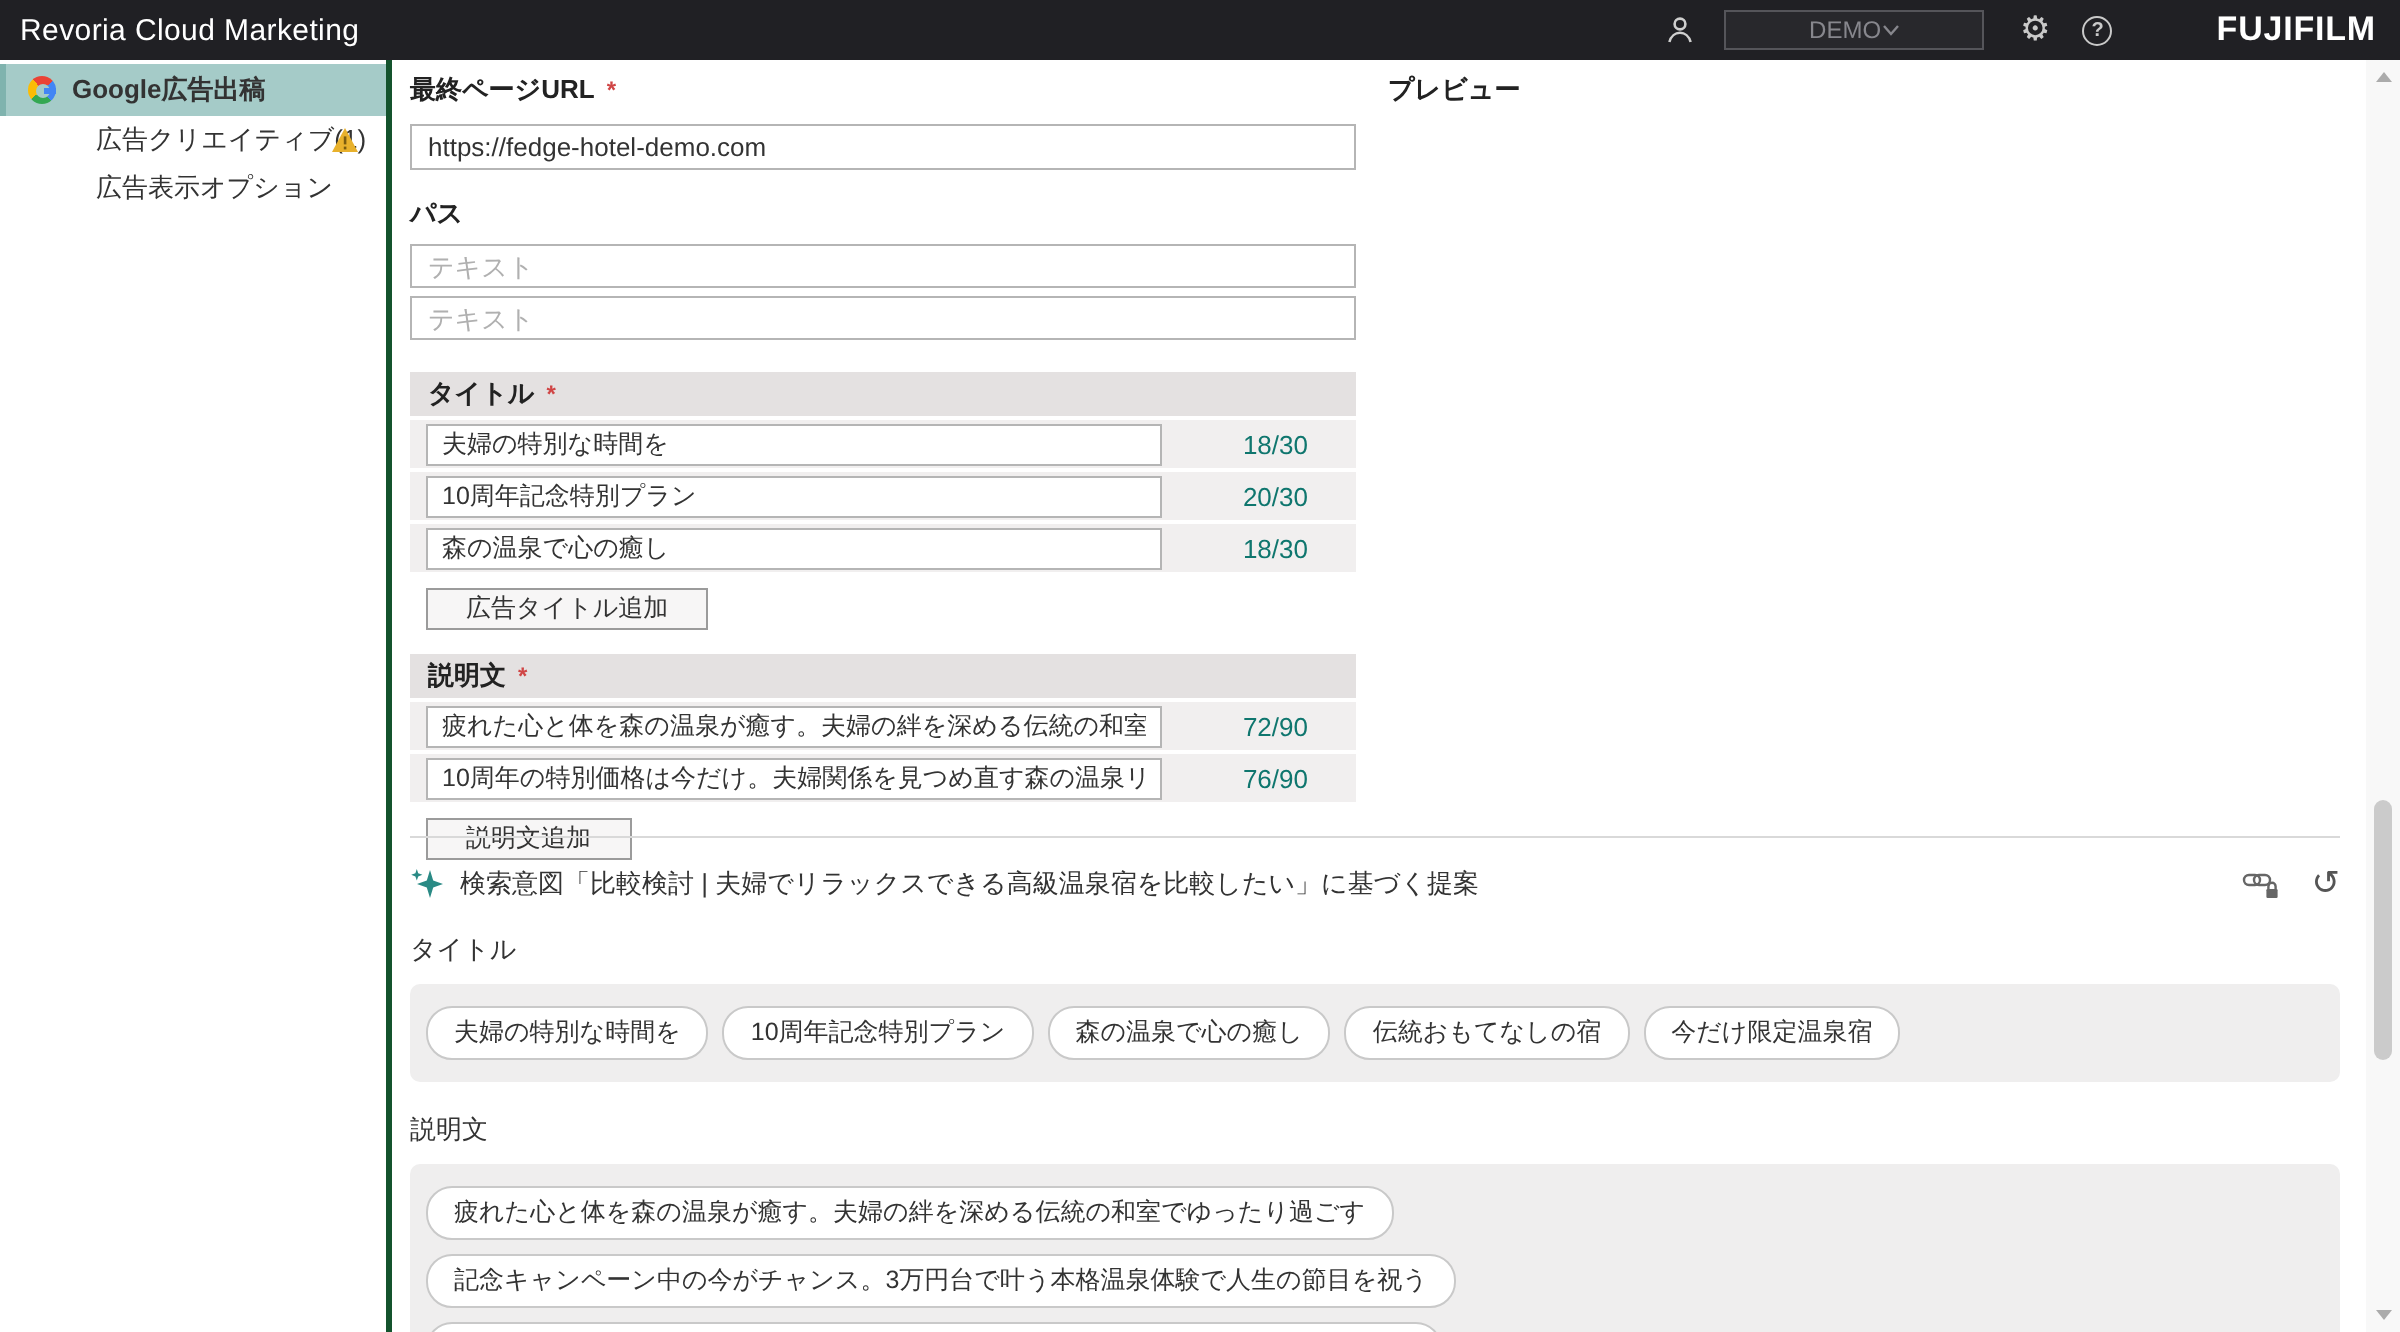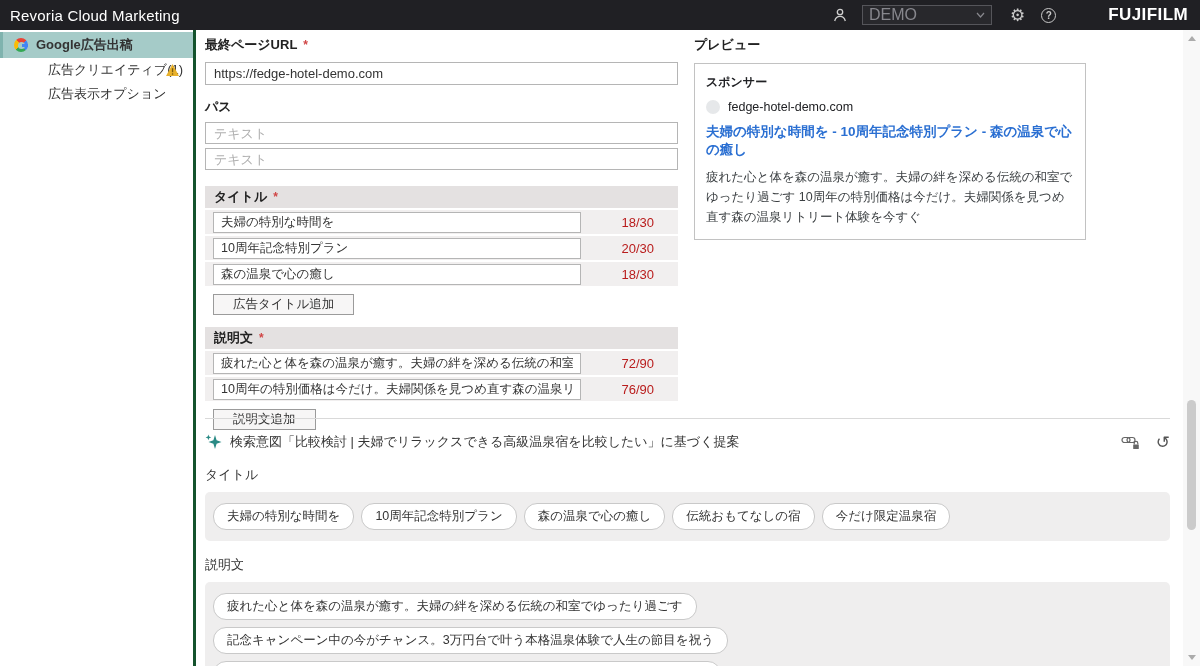--- a/index.html
+++ b/index.html
@@ -15,22 +15,22 @@
   
   .topbar {
     position:absolute; top:0; left:0; width:1200px; height:30px;
     background:#202024; display:flex; align-items:center;
   }
   .app-title { font-size:15px; color:#fff; font-weight:500; margin-left:10px; letter-spacing:.2px; }
   .topbar-spacer { flex:1; }
   .person-icon { margin-right:14px; display:flex; }
   .account-select {
     width:130px; height:20px; background:#28282c; border:1px solid #55555a;
-    color:#87878d; font-size:16px; display:flex; align-items:center;
-    justify-content:space-between; padding:4px 6px; margin-right:18px; cursor:pointer;
+    color:#87878d; font-size:12px; display:flex; align-items:center;
+    justify-content:center; padding:4px 6px; margin-right:18px; cursor:pointer;
   }
   .gear-icon { color:#c9c9c9; font-size:17px; line-height:1; margin-right:16px; cursor:pointer;
     font-family:"DejaVu Sans", sans-serif; }
   .help-icon {
     width:15px; height:15px; border:1.5px solid #c9c9c9; border-radius:50%;
     color:#c9c9c9; font-size:10px; font-weight:bold; display:flex; align-items:center;
     justify-content:center; margin-right:52px; cursor:pointer;
   }
   .brand-logo { color:#fff; font-weight:800; font-size:17px; letter-spacing:.4px; margin-right:12px; }
 
@@ -91,21 +91,21 @@
     font-weight:bold; font-size:13px; color:#222;
   }
   .section-row {
     height:26px; display:flex; align-items:center; padding:0 8px;
     border-top:2px solid #fff; background:#f1efef;
   }
   .section-row input {
     width:368px; height:21px; border:1px solid #b5b5b5; font-size:12.5px; padding:0 7px;
     color:#333; background:#fff; font-family:inherit;
   }
-  .row-count { margin-left:auto; font-size:13px; color:#b91c1c; padding-right:16px; }
+  .row-count { margin-left:auto; font-size:13px; color:#0f766e; padding-right:16px; }
 
   .add-btn {
     margin:8px 0 0 8px; height:21px; padding:0 19px; background:#f7f6f6;
     border:1px solid #9b9b9b; font-size:12.5px; color:#333; cursor:pointer; font-family:inherit;
   }
 
   
   .preview-col { position:absolute; left:694px; top:30px; width:392px; }
   .preview-label { font-size:13px; font-weight:bold; color:#222; margin:6px 0 9px; }
   .preview-box { border:1px solid #c2c2c2; padding:10px 11px 12px; background:#fff; }
@@ -232,29 +232,20 @@
     <div class="section-row">
       <input type="text" value="10周年の特別価格は今だけ。夫婦関係を見つめ直す森の温泉リトリート体験を今すぐ" style="">
       <span class="row-count">76/90</span>
     </div>
   </div>
   <button class="add-btn">説明文追加</button>
 </section>
 
 <section class="preview-col">
   <div class="preview-label">プレビュー</div>
-  <div class="preview-box">
-    <div class="sponsor">スポンサー</div>
-    <div class="url-row">
-      <span class="favicon"></span>
-      <span class="display-url">fedge-hotel-demo.com</span>
-    </div>
-    <div class="ad-title">夫婦の特別な時間を - 10周年記念特別プラン - 森の温泉で心の癒し</div>
-    <div class="ad-desc">疲れた心と体を森の温泉が癒す。夫婦の絆を深める伝統の和室でゆったり過ごす 10周年の特別価格は今だけ。夫婦関係を見つめ直す森の温泉リトリート体験を今すぐ</div>
-  </div>
 </section>
 
 <section class="suggest">
   <div class="suggest-header">
     <span>
       <svg width="17" height="16" viewBox="0 0 17 16">
         <path d="M10 1 L11.6 6.2 L16.5 8 L11.6 9.8 L10 15 L8.4 9.8 L3.5 8 L8.4 6.2 Z" fill="#2a8a85"></path>
         <path d="M3.4 0.5 L4.1 2.6 L6.2 3.4 L4.1 4.2 L3.4 6.3 L2.7 4.2 L0.6 3.4 L2.7 2.6 Z" fill="#2a8a85"></path>
       </svg>
     </span>

